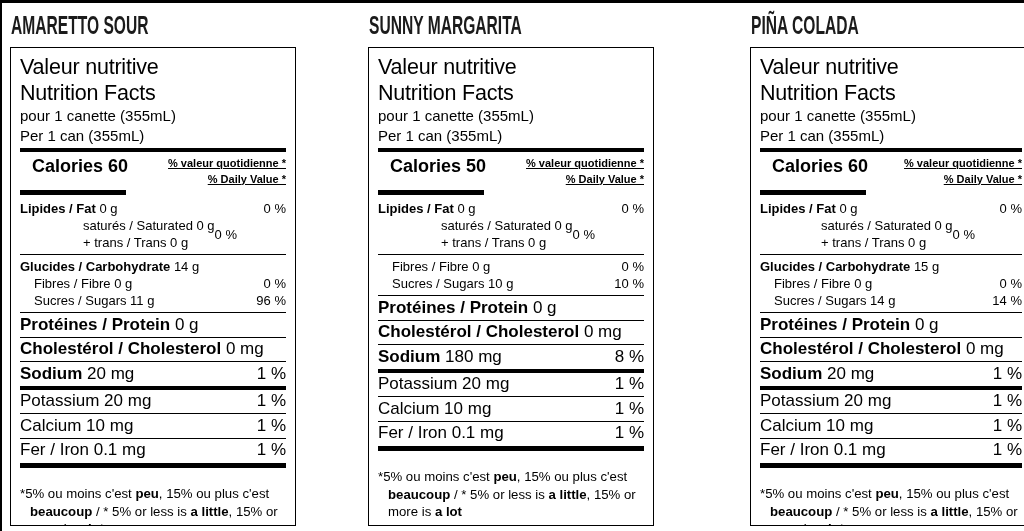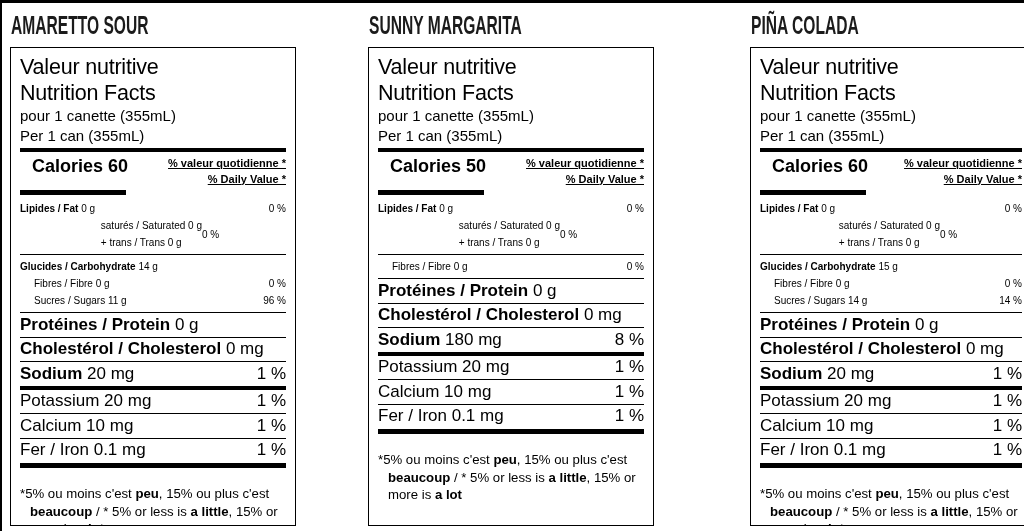--- a/index.html
+++ b/index.html
@@ -32,21 +32,21 @@
   .serving{font-size:15px;line-height:19.5px;}
   .rule-thick{height:4px;background:#000;margin-top:3px;flex:none;}
   .rule-thin{height:1px;background:#000;flex:none;}
 
   .cal-row{display:flex;justify-content:space-between;align-items:flex-start;padding:4px 0 2px 0;margin-left:12px;}
   .cal-left{font-weight:bold;font-size:18px;line-height:20px;}
   .dv-head{font-weight:bold;font-size:11px;line-height:15.5px;text-align:right;text-decoration:underline;}
   .cal-bar{height:5px;width:106px;background:#000;margin:1px 0 2px 0;flex:none;}
 
   .nrow{font-size:17px;line-height:16.5px;padding:3.5px 0;display:flex;justify-content:space-between;align-items:baseline;}
-  .sec{padding:3px 0;font-size:10px;line-height:17px;}
+  .sec{padding:3px 0;font-size:13px;line-height:17px;}
   .sec .line1{display:flex;justify-content:space-between;}
   .sec .sub{display:flex;justify-content:center;align-items:center;}
   .indent{padding-left:14px;}
   .pct{white-space:nowrap;}
 
   .footnote{
     font-size:13.2px;line-height:17.5px;margin-top:17px;
     padding-left:10px;text-indent:-10px;
   }
   .footnote .fn-text{text-indent:0;}
@@ -181,20 +181,24 @@
           <div class="pct">0 %</div>
         </div>
       </div>
       <div class="rule-thin"></div>
 
       <div class="sec">
         <div class="line1">
           <span class="indent">Fibres / Fibre 0 g</span>
           <span class="pct">0 %</span>
         </div>
+        <div class="line1">
+          <span class="indent">Sucres / Sugars 10 g</span>
+          <span class="pct">10 %</span>
+        </div>
       </div>
       <div class="rule-thin"></div>
 
       <div class="nrow">
         <span><b>Protéines / Protein</b> <span>0 g</span></span>
       </div>
       <div class="rule-thin"></div>
 
       <div class="nrow">
         <span><b>Cholestérol / Cholesterol</b> <span>0 mg</span></span>

